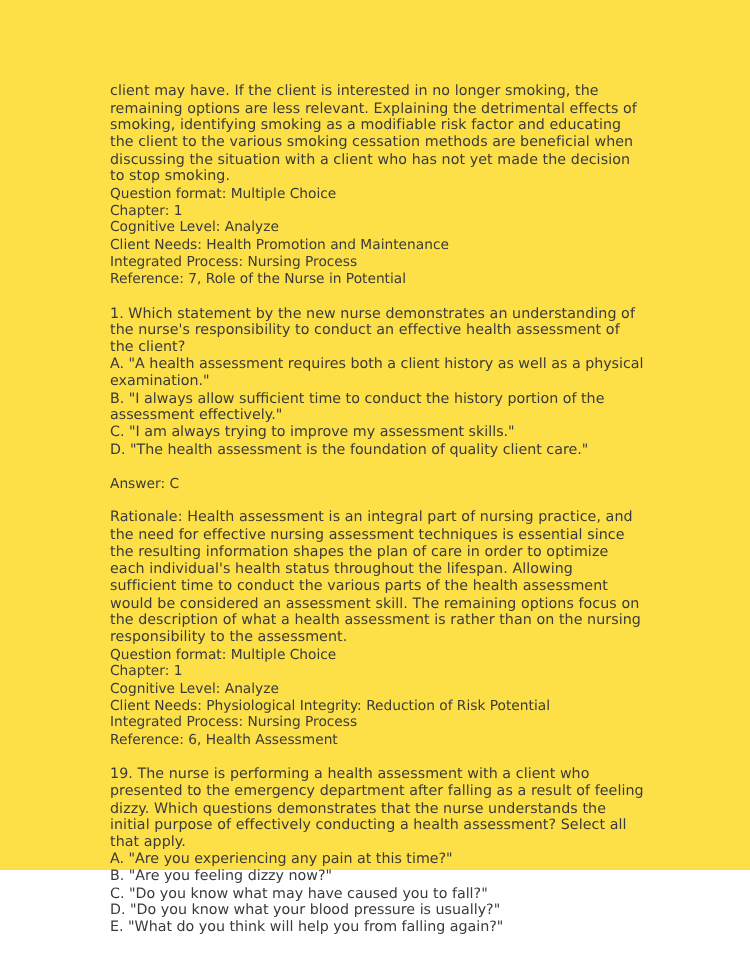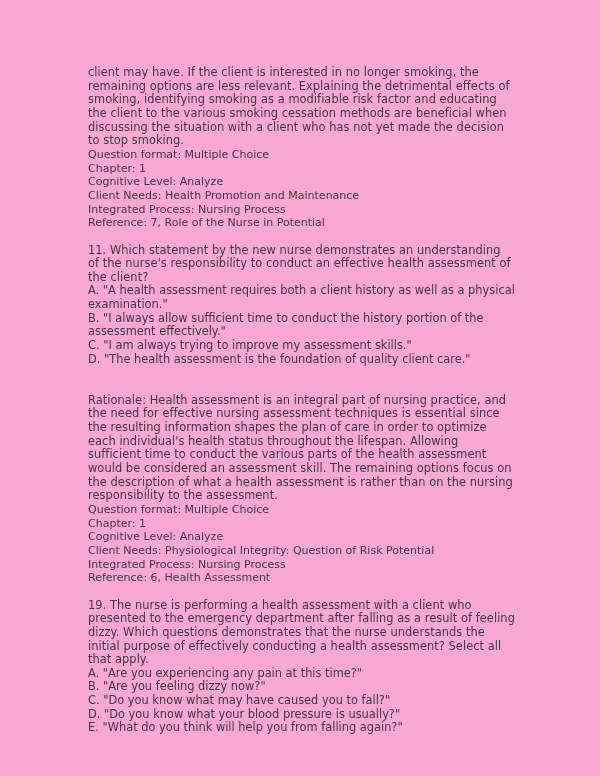--- a/index.html
+++ b/index.html
@@ -10,24 +10,24 @@
   body {
     width: 600px;
     height: 776px;
     background: #ffffff;
     font-family: "DejaVu Sans", sans-serif;
     color: #3a3a3a;
     overflow: hidden;
   }
   .page {
     width: 600px;
-    height: 776px;
+    height: 696px;
     box-sizing: border-box;
     padding: 66px 85px 0 88px;
-    background: #f9a8d4;
+    background: #fde047;
   }
   .block {
     font-size: 11.4px;
     line-height: 13.65px;
     letter-spacing: 0.005em;
     text-align: left;
     white-space: pre-wrap;
     word-wrap: break-word;
     margin: 0;
   }
@@ -55,37 +55,38 @@
 
   <div class="meta-line">Question format: Multiple Choice</div>
   <div class="meta-line">Chapter: 1</div>
   <div class="meta-line">Cognitive Level: Analyze</div>
   <div class="meta-line">Client Needs: Health Promotion and Maintenance</div>
   <div class="meta-line">Integrated Process: Nursing Process</div>
   <div class="meta-line">Reference: 7, Role of the Nurse in Potential</div>
 
   <div class="spacer"></div>
 
-  <div class="block">11. Which statement by the new nurse demonstrates an understanding of the nurse's responsibility to conduct an effective health assessment of the client?</div>
+  <div class="block">1. Which statement by the new nurse demonstrates an understanding of the nurse's responsibility to conduct an effective health assessment of the client?</div>
   <div class="opt-line">A. "A health assessment requires both a client history as well as a physical examination."</div>
   <div class="opt-line">B. "I always allow sufficient time to conduct the history portion of the assessment effectively."</div>
   <div class="opt-line">C. "I am always trying to improve my assessment skills."</div>
   <div class="opt-line">D. "The health assessment is the foundation of quality client care."</div>
 
   <div class="spacer"></div>
 
+  <div class="meta-line">Answer: C</div>
 
   <div class="spacer"></div>
 
   <div class="block">Rationale: Health assessment is an integral part of nursing practice, and the need for effective nursing assessment techniques is essential since the resulting information shapes the plan of care in order to optimize each individual's health status throughout the lifespan. Allowing sufficient time to conduct the various parts of the health assessment would be considered an assessment skill. The remaining options focus on the description of what a health assessment is rather than on the nursing responsibility to the assessment.</div>
 
   <div class="meta-line">Question format: Multiple Choice</div>
   <div class="meta-line">Chapter: 1</div>
   <div class="meta-line">Cognitive Level: Analyze</div>
-  <div class="meta-line">Client Needs: Physiological Integrity: Question of Risk Potential</div>
+  <div class="meta-line">Client Needs: Physiological Integrity: Reduction of Risk Potential</div>
   <div class="meta-line">Integrated Process: Nursing Process</div>
   <div class="meta-line">Reference: 6, Health Assessment</div>
 
   <div class="spacer"></div>
 
   <div class="block">19. The nurse is performing a health assessment with a client who presented to the emergency department after falling as a result of feeling dizzy. Which questions demonstrates that the nurse understands the initial purpose of effectively conducting a health assessment? Select all that apply.</div>
   <div class="opt-line">A. "Are you experiencing any pain at this time?"</div>
   <div class="opt-line">B. "Are you feeling dizzy now?"</div>
   <div class="opt-line">C. "Do you know what may have caused you to fall?"</div>
   <div class="opt-line">D. "Do you know what your blood pressure is usually?"</div>

